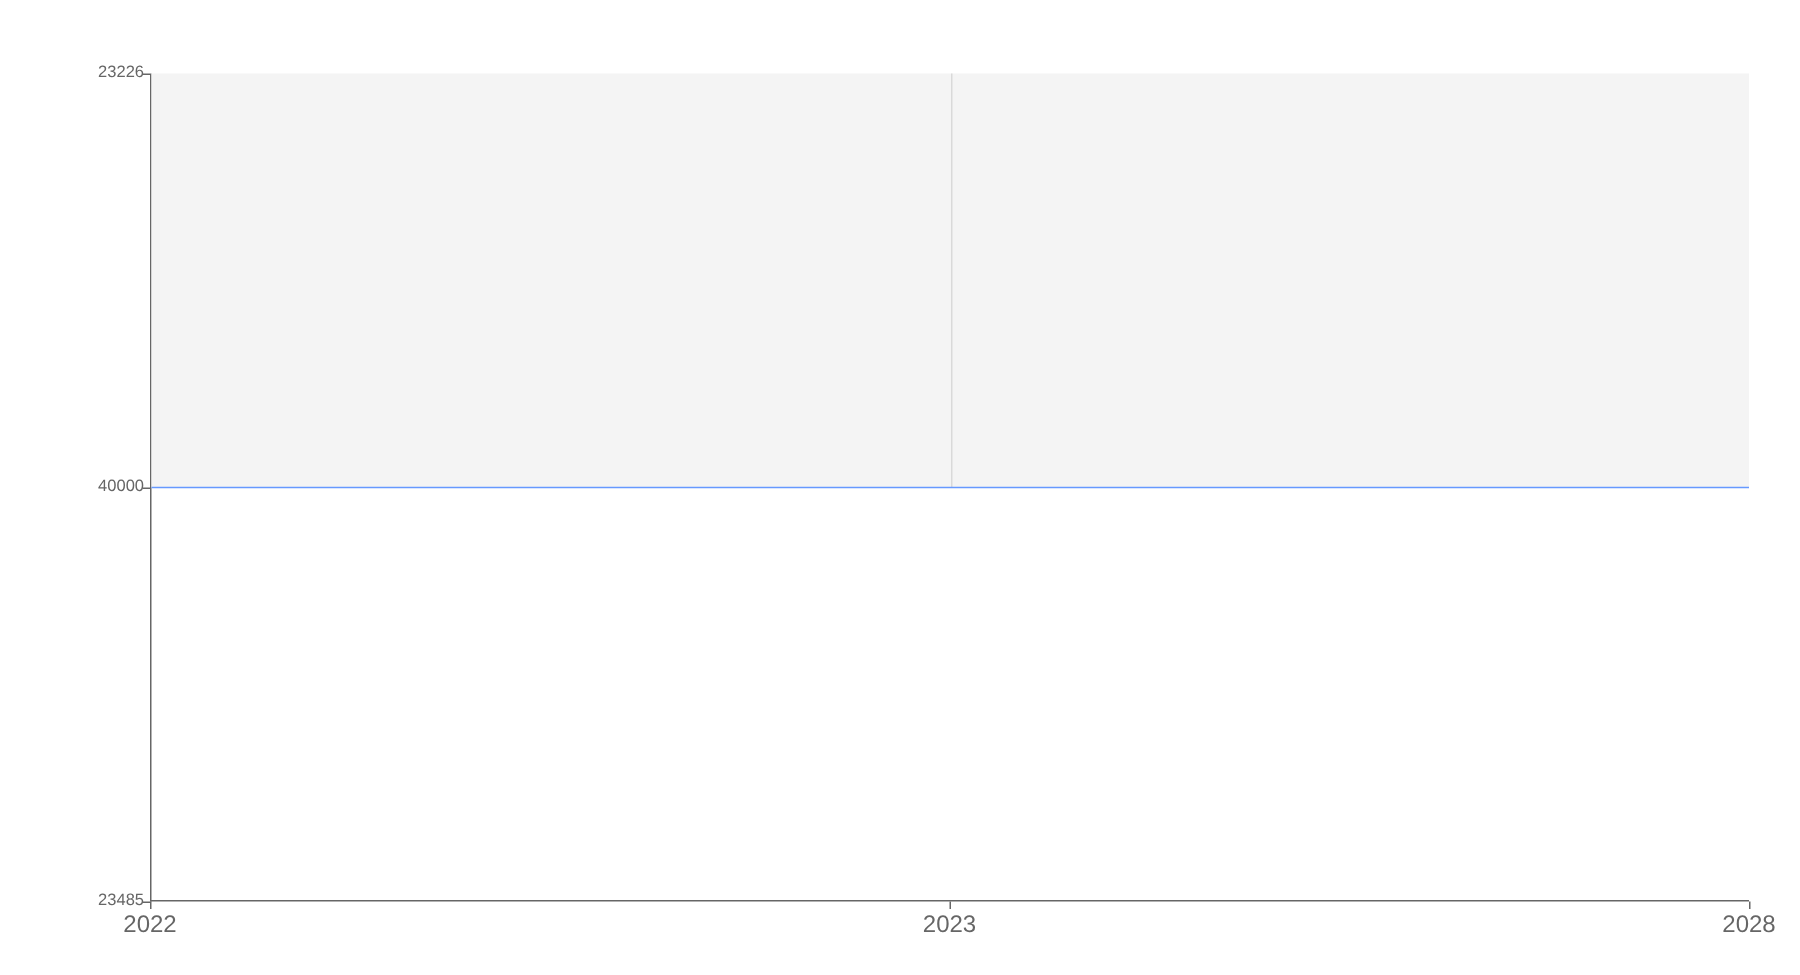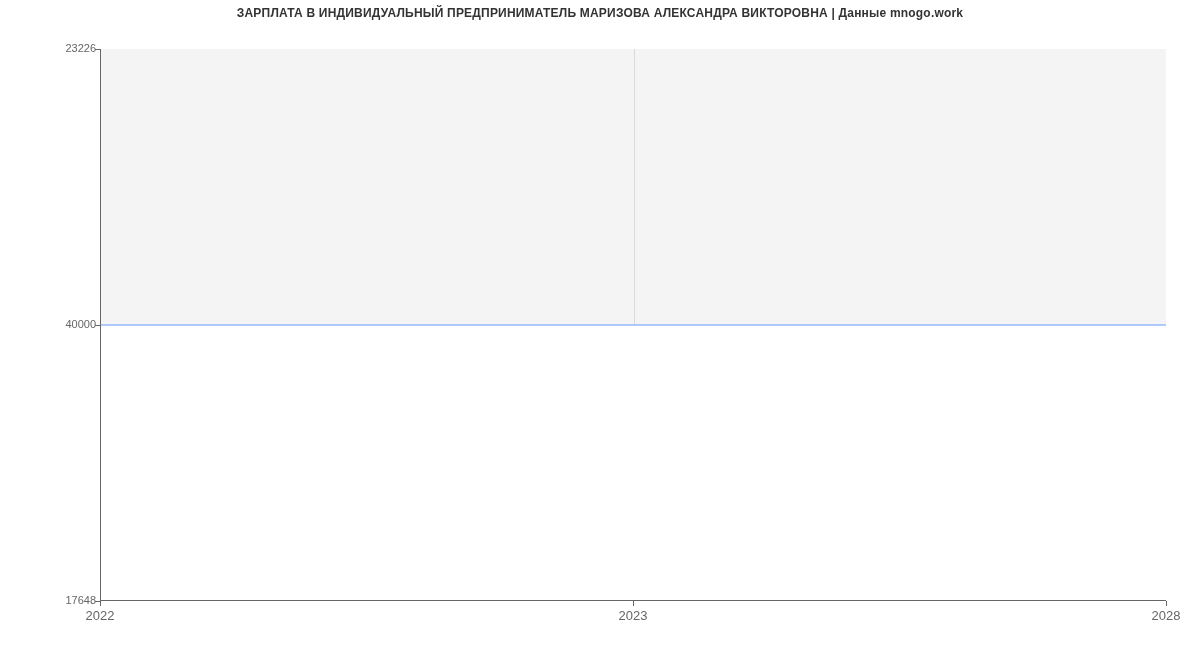--- a/index.html
+++ b/index.html
@@ -72,43 +72,42 @@
   .y-tick-line {
     position: absolute;
     left: 95px;
     width: 5px;
     height: 0;
     border-top: 1px solid #666666;
   }
   .x-tick {
     position: absolute;
     top: 608px;
-    font-size: 13px;
+    font-size: 16px;
     color: #666666;
     transform: translateX(-50%);
     white-space: nowrap;
   }
   .x-tick-line {
     position: absolute;
     top: 601px;
     width: 0;
     height: 5px;
     border-left: 1px solid #666666;
   }
 </style>
 </head>
 <body>
 
 <div class="chart-wrap">
 
-  <div class="title">ЗАРПЛАТА В ИНДИВИДУАЛЬНЫЙ ПРЕДПРИНИМАТЕЛЬ МАРИЗОВА АЛЕКСАНДРА ВИКТОРОВНА | Данные mnogo.work</div>
 
   <div class="y-tick" style="top:42px;">23226</div>
   <div class="y-tick" style="top:318px;">40000</div>
-  <div class="y-tick" style="top:594px;">17648</div>
+  <div class="y-tick" style="top:594px;">23485</div>
 
   <div class="y-tick-line" style="top:49px;"></div>
   <div class="y-tick-line" style="top:325px;"></div>
   <div class="y-tick-line" style="top:601px;"></div>
 
   <div class="plot">
     <div class="upper-band"></div>
     <div class="xgrid" style="left:50%;"></div>
     <div class="line"></div>
   </div>

